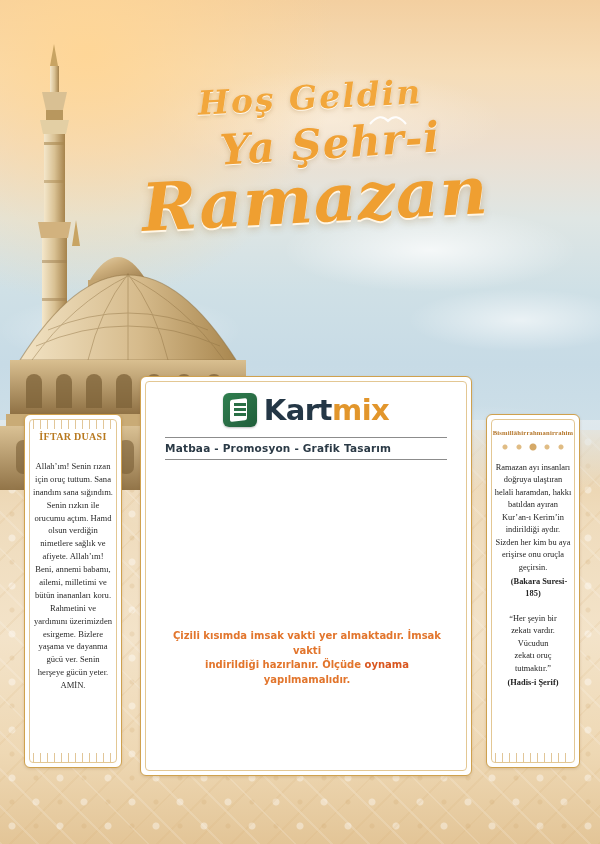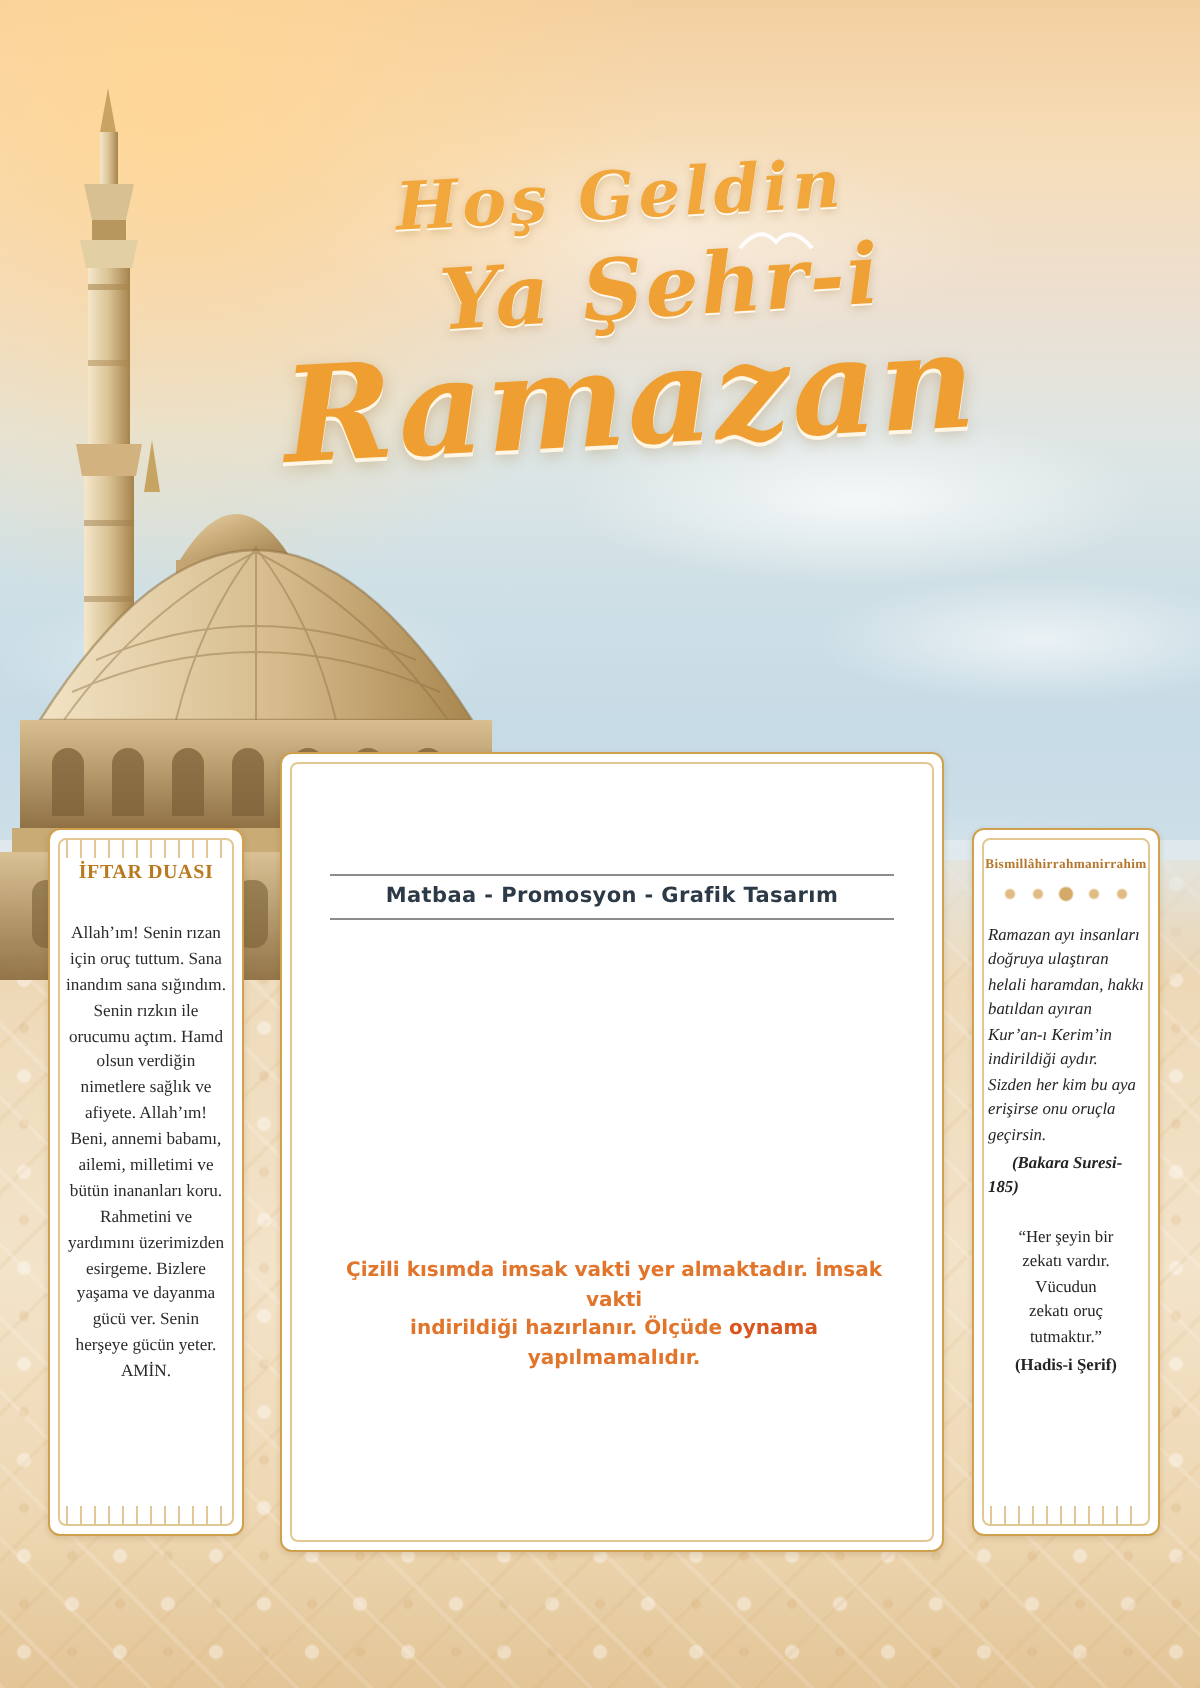--- a/index.html
+++ b/index.html
@@ -237,21 +237,20 @@
   .tagline-wrap {
     position: absolute;
     left: 24px; top: 60px;
     width: 282px;
   }
   .rule {
     height: 1px;
     background: #8c8c8c;
   }
   .tagline {
-    text-align: center;
     font-family: "DejaVu Sans", sans-serif;
     font-weight: bold;
     font-size: 10.5px;
     color: #2b3a46;
     padding: 4px 0 5px;
     letter-spacing: 0.2px;
   }
   .notice {
     position: absolute;
     left: 26px; top: 252px;
@@ -284,26 +283,25 @@
     width: 70px; height: 14px;
     background:
       radial-gradient(circle at 10% 50%, #e0bc84 2px, rgba(0,0,0,0) 3px),
       radial-gradient(circle at 30% 50%, #e0bc84 2px, rgba(0,0,0,0) 3px),
       radial-gradient(circle at 50% 50%, #d5a967 3px, rgba(0,0,0,0) 4px),
       radial-gradient(circle at 70% 50%, #e0bc84 2px, rgba(0,0,0,0) 3px),
       radial-gradient(circle at 90% 50%, #e0bc84 2px, rgba(0,0,0,0) 3px);
   }
   .ayet {
     margin: 0 7px;
-    text-align: left;
+    text-align: center;
     font-family: "Liberation Serif", serif;
     font-size: 8.4px;
     line-height: 1.48;
     color: #242424;
-    font-style: italic;
   }
   .ayet-src { font-weight: bold; margin-left: 12px; }
   .hadis {
     margin: 12px 20px 0;
     text-align: center;
     font-family: "Liberation Serif", serif;
     font-size: 8.4px;
     line-height: 1.48;
     color: #242424;
   }
@@ -436,20 +434,26 @@
     <div class="panel-inner-line"></div>
     <div class="panel-top-orn"></div>
     <div class="dua-title">İFTAR DUASI</div>
     <div class="dua-body">Allah’ım! Senin rızan için oruç tuttum. Sana inandım sana sığındım. Senin rızkın ile orucumu açtım. Hamd olsun verdiğin nimetlere sağlık ve afiyete. Allah’ım! Beni, annemi babamı, ailemi, milletimi ve bütün inananları koru. Rahmetini ve yardımını üzerimizden esirgeme. Bizlere yaşama ve dayanma gücü ver. Senin herşeye gücün yeter. AMİN.</div>
     <div class="panel-bottom-orn"></div>
   </div>
 
   <div class="panel center-panel">
     <div class="panel-inner-line"></div>
 
+    <div class="logo-row">
+      <div class="logo-mark"></div>
+      <div class="logo-text">
+        <span>Kart</span><span class="mix">mix</span>
+      </div>
+    </div>
 
     <div class="tagline-wrap">
       <div class="rule"></div>
       <div class="tagline">Matbaa - Promosyon - Grafik Tasarım</div>
       <div class="rule"></div>
     </div>
 
     <div class="notice">
       <div>Çizili kısımda imsak vakti yer almaktadır. İmsak vakti</div>
       <div>

